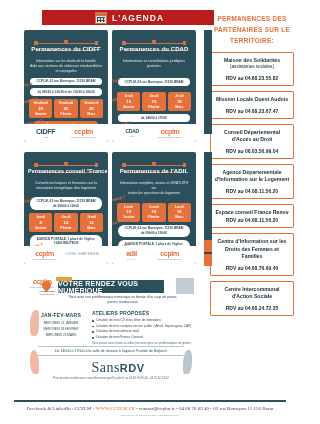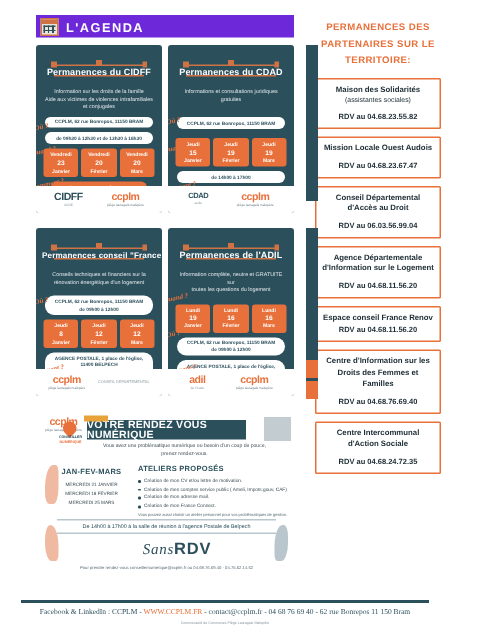--- a/index.html
+++ b/index.html
@@ -8,22 +8,22 @@
     background: #ffffff;
     font-family: "Liberation Sans", sans-serif;
     overflow: hidden;
   }
   .page { position: relative; width: 300px; height: 424px; background:#fff; }
 
   
   .left-col { position:absolute; left:0; top:0; width:202px; height:424px; }
 
   .agenda-header {
-    position:absolute; left:24px; top:10px; width:172px; height:15px;
-    background:#6d28d9; display:flex; align-items:center; padding-left:3px;
+    position:absolute; left:42px; top:10px; width:172px; height:15px;
+    background:#b91c1c; display:flex; align-items:center; padding-left:3px;justify-content:center;
   }
   .agenda-cal {
     width:12px; height:12px; background:#e8e4dc; border:1px solid #cf7345;
     position:relative; flex:0 0 auto; margin-right:5px;
   }
   .agenda-cal:before{
     content:""; position:absolute; left:0; top:0; right:0; height:3px; background:#cf7345;
   }
   .agenda-cal:after{
     content:""; position:absolute; left:1px; top:4px; right:1px; bottom:1px;
@@ -165,21 +165,21 @@
   .num-hours{
     position:absolute; left:14px; top:70px; width:146px; text-align:center;
     font-size:3.6px; color:#2c4f5c; border-top:1px solid #b9c6cc;
     border-bottom:1px solid #b9c6cc; padding:2px 0;
   }
   .num-rdv{
     position:absolute; left:0; right:0; top:84px; text-align:center;
     font-size:11px; font-weight:bold; color:#2c4f5c; letter-spacing:.5px;
   }
   .num-rdv .scr{
-    font-family:"Liberation Serif", serif; font-style:italic; font-size:10px;
+    font-family:"Liberation Serif", serif; font-size:14px;
     font-weight:normal;
     margin-left:16px;
   }
   .num-foot{
     position:absolute; left:14px; top:100px; width:146px; text-align:center;
     font-size:2.8px; color:#5a6b73;
   }
 
   
   .right-col{ position:absolute; left:204px; top:0; width:96px; height:400px; }

